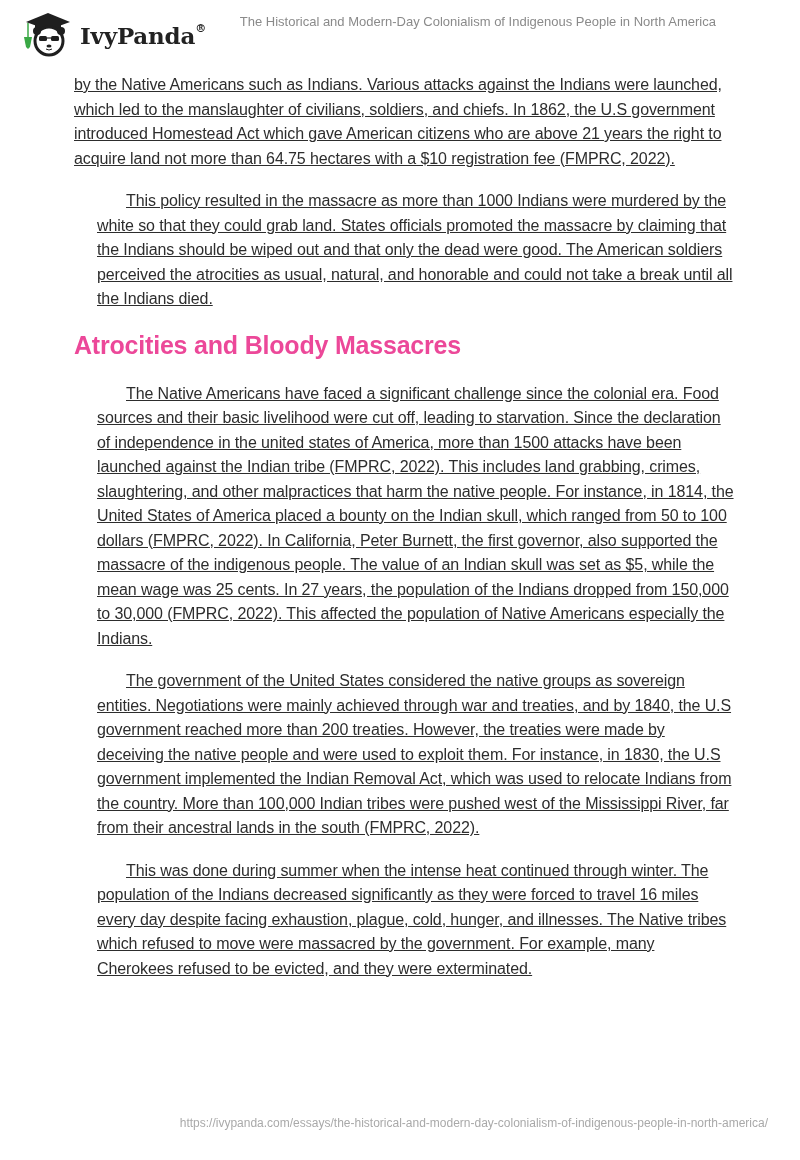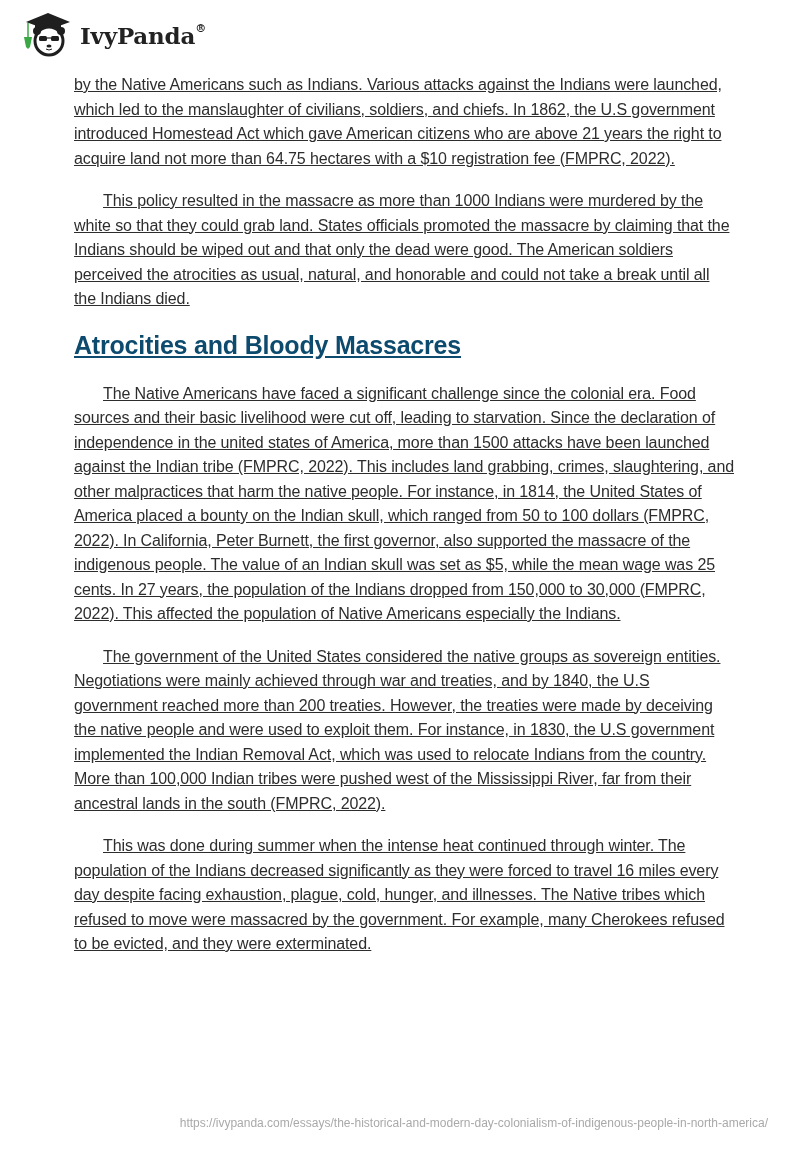--- a/index.html
+++ b/index.html
@@ -66,29 +66,29 @@
     p.body {
       margin: 0 0 18px 0;
       font-size: 16px;
       line-height: 24.5px;
       color: #2d2d2d;
       letter-spacing: -0.1px;
       text-decoration: underline;
     }
     p.body.indent {
       text-indent: 29px;
+      margin-left: 23px;
     }
     h2.section {
       margin: 12px 0 22px 0;
       font-size: 25px;
       font-weight: bold;
-      color: #0c4a6e;
+      color: #ec4899;
       line-height: 30px;
       letter-spacing: -0.2px;
-      text-decoration: underline;
     }
     .footer-url {
       position: absolute;
       right: 32px;
       top: 1116px;
       font-size: 12px;
       color: #a9a9a9;
       white-space: nowrap;
     }
   </style>
@@ -113,20 +113,21 @@
         <rect x="21" y="27" width="8" height="5" rx="1.5" fill="#1f1f1f"></rect>
         <rect x="33" y="27" width="8" height="5" rx="1.5" fill="#1f1f1f"></rect>
         <line x1="29" y1="29" x2="33" y2="29" stroke="#1f1f1f" stroke-width="1.2"></line>
 
         <ellipse cx="31" cy="37" rx="2.5" ry="1.6" fill="#1f1f1f"></ellipse>
         <path d="M28,40 Q31,42 34,40" stroke="#1f1f1f" stroke-width="1" fill="none"></path>
       </svg>
     </div>
     <span class="logo-text"><span>IvyPanda</span><span class="logo-reg">®</span></span>
   </div>
+  <div class="doc-title">The Historical and Modern-Day Colonialism of Indigenous People in North America</div>
 </div>
 
 <div class="content">
   <p class="body">by the Native Americans such as Indians. Various attacks against the Indians were launched, which led to the manslaughter of civilians, soldiers, and chiefs. In 1862, the U.S government introduced Homestead Act which gave American citizens who are above 21 years the right to acquire land not more than 64.75 hectares with a $10 registration fee (FMPRC, 2022).</p>
   <p class="body indent">This policy resulted in the massacre as more than 1000 Indians were murdered by the white so that they could grab land. States officials promoted the massacre by claiming that the Indians should be wiped out and that only the dead were good. The American soldiers perceived the atrocities as usual, natural, and honorable and could not take a break until all the Indians died.</p>
 
   <h2 class="section">Atrocities and Bloody Massacres</h2>
   <p class="body indent">The Native Americans have faced a significant challenge since the colonial era. Food sources and their basic livelihood were cut off, leading to starvation. Since the declaration of independence in the united states of America, more than 1500 attacks have been launched against the Indian tribe (FMPRC, 2022). This includes land grabbing, crimes, slaughtering, and other malpractices that harm the native people. For instance, in 1814, the United States of America placed a bounty on the Indian skull, which ranged from 50 to 100 dollars (FMPRC, 2022). In California, Peter Burnett, the first governor, also supported the massacre of the indigenous people. The value of an Indian skull was set as $5, while the mean wage was 25 cents. In 27 years, the population of the Indians dropped from 150,000 to 30,000 (FMPRC, 2022). This affected the population of Native Americans especially the Indians.</p>
 
   <p class="body indent">The government of the United States considered the native groups as sovereign entities. Negotiations were mainly achieved through war and treaties, and by 1840, the U.S government reached more than 200 treaties. However, the treaties were made by deceiving the native people and were used to exploit them. For instance, in 1830, the U.S government implemented the Indian Removal Act, which was used to relocate Indians from the country. More than 100,000 Indian tribes were pushed west of the Mississippi River, far from their ancestral lands in the south (FMPRC, 2022).</p>

